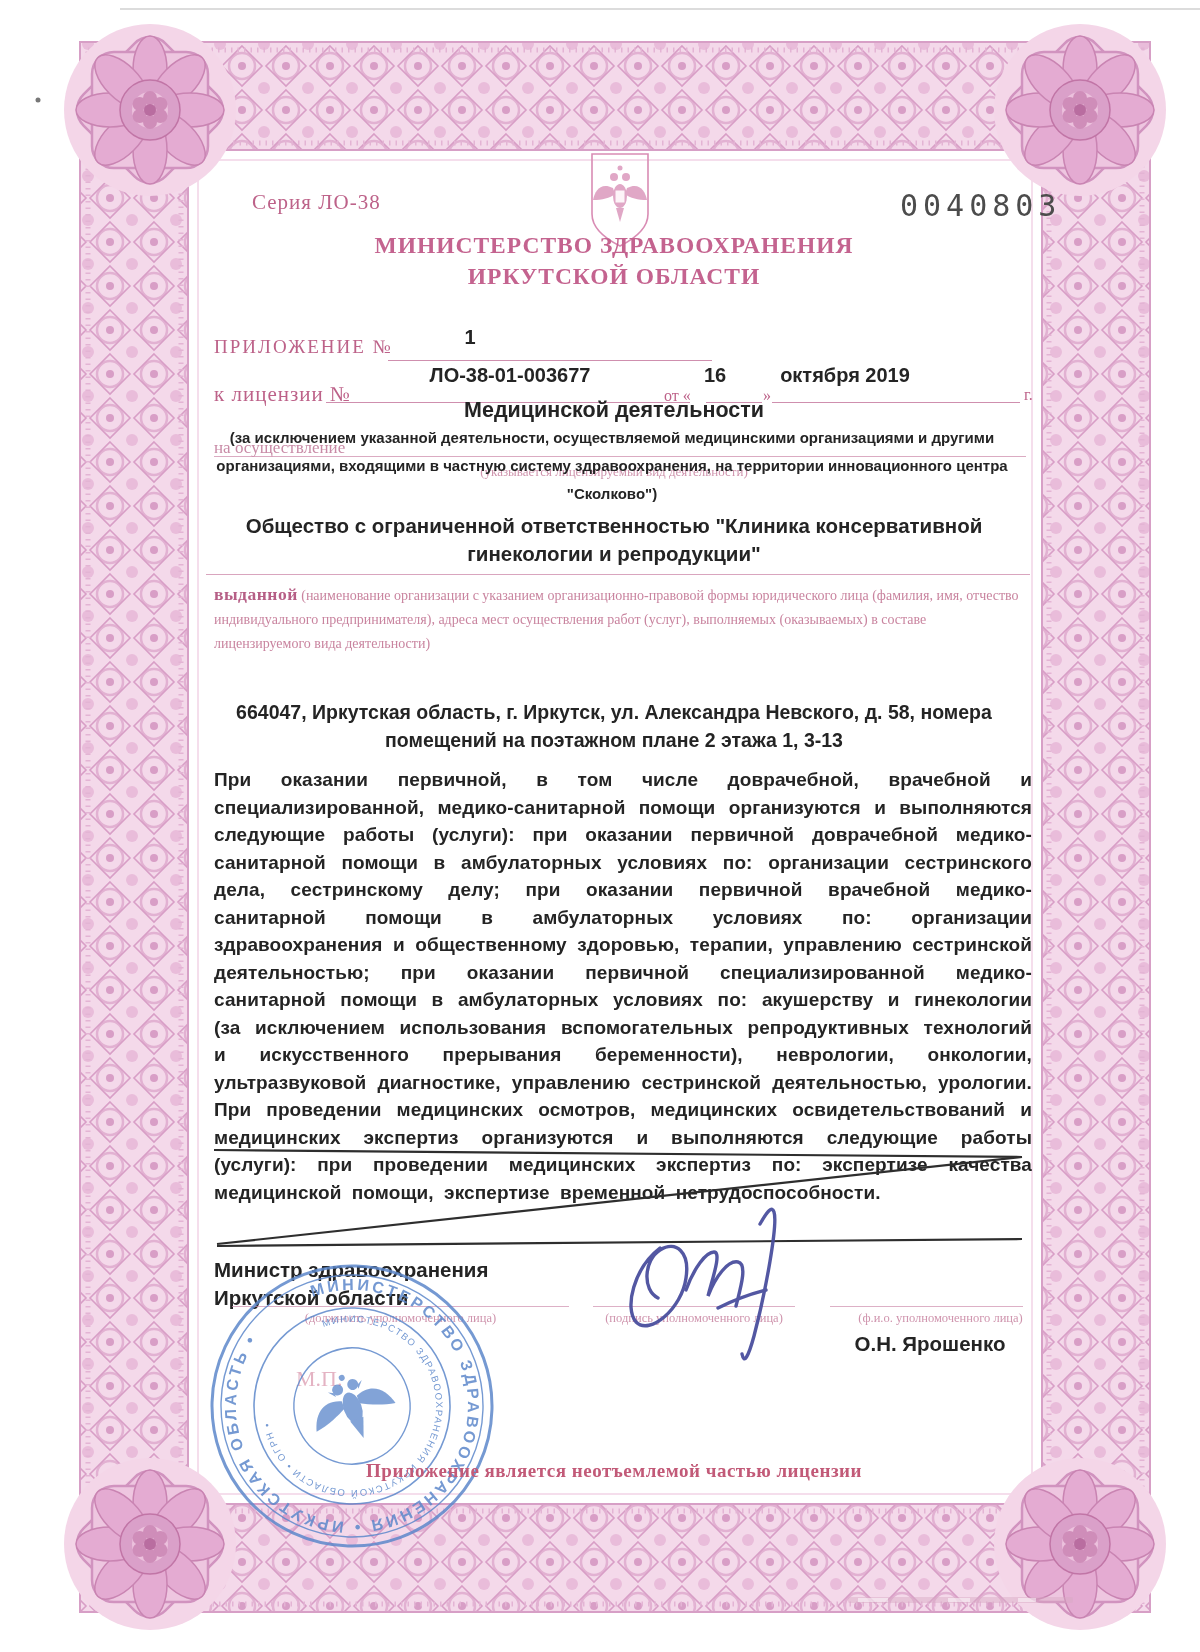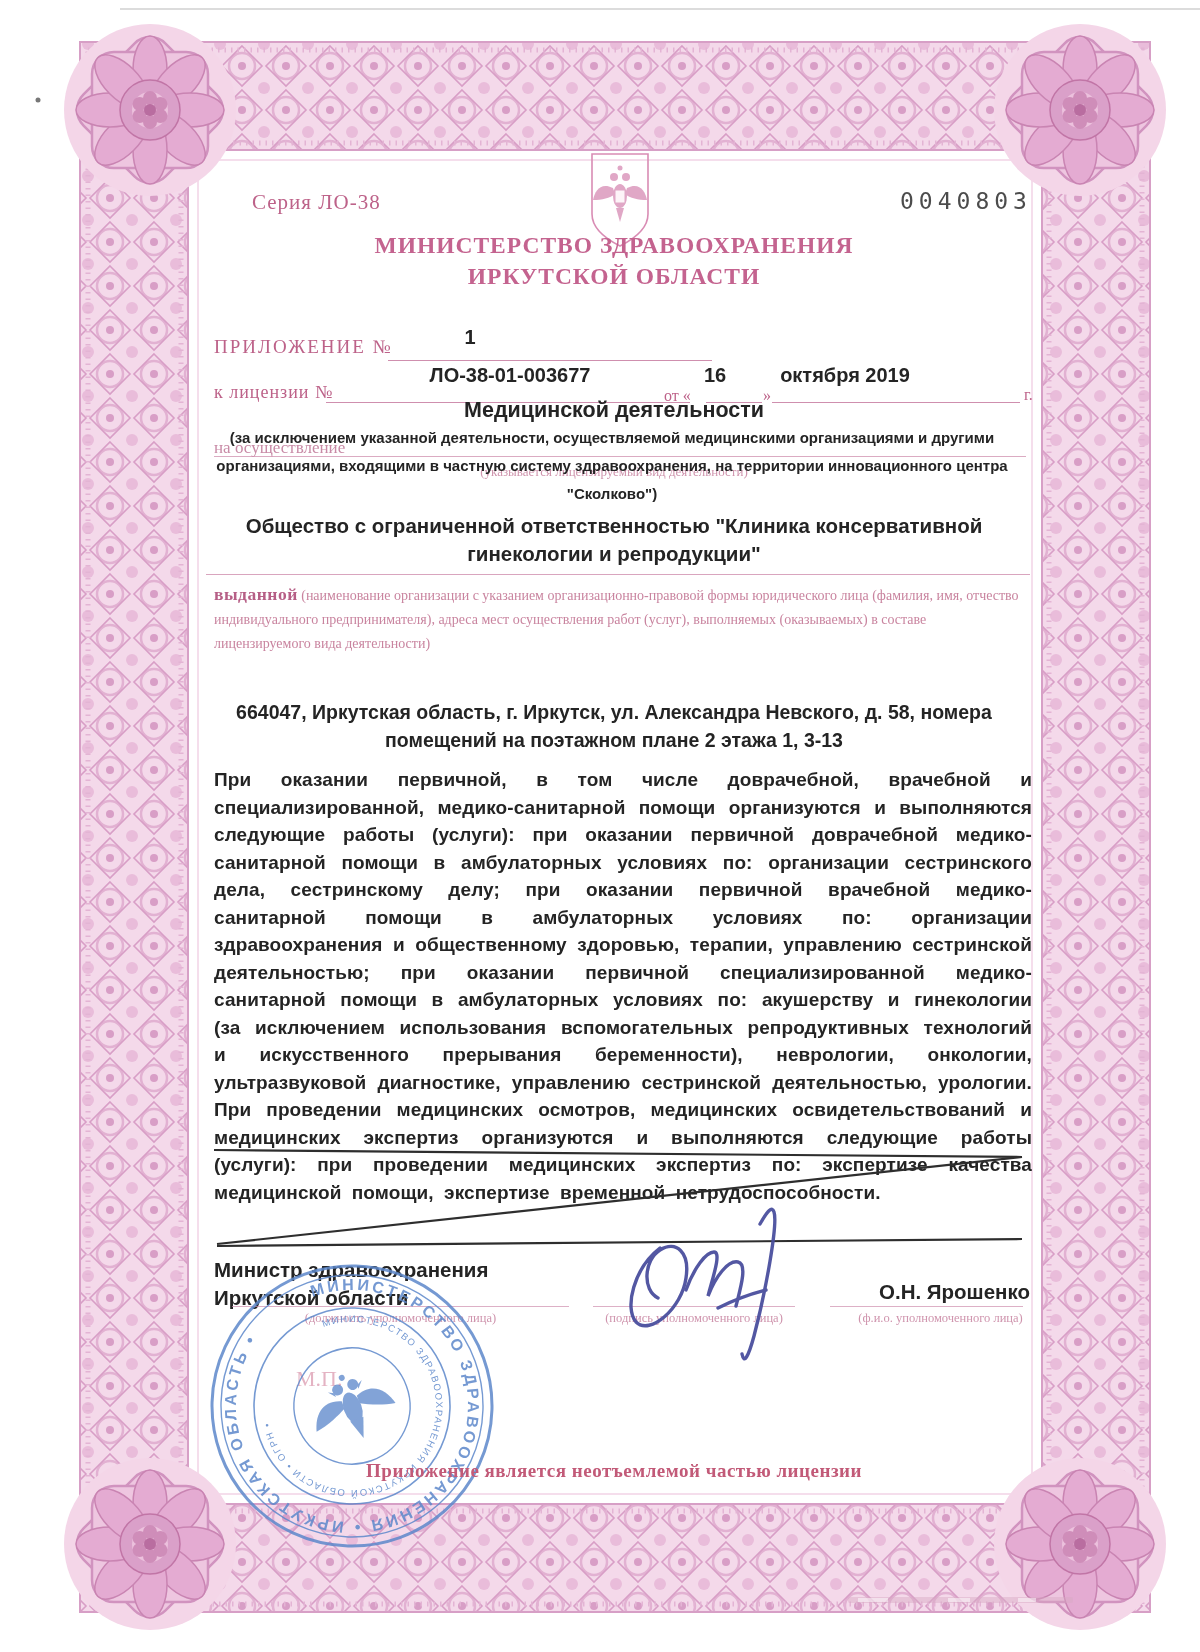--- a/index.html
+++ b/index.html
@@ -74,21 +74,21 @@
     <use href="#rosette" x="1080" y="1544"></use>
 
     <rect x="848" y="1597" width="225" height="6" fill="#d8a8c4" opacity="0.45" rx="2"></rect>
     <rect x="858" y="1598" width="30" height="4" fill="#fff" opacity="0.5"></rect>
     <rect x="948" y="1598" width="22" height="4" fill="#fff" opacity="0.5"></rect>
     <rect x="1018" y="1598" width="18" height="4" fill="#fff" opacity="0.5"></rect>
   </svg>
 
   <div class="abs pserif noselect" style="left:252px;top:190px;font-size:21px;letter-spacing:1px">Серия ЛО-38</div>
 
-  <div class="abs noselect" style="left:900px;top:188px;font-family:'DejaVu Sans Mono',monospace;font-size:23px;color:#4c4c4c;letter-spacing:5px">0040803</div>
+  <div class="abs noselect" style="left:900px;top:188px;font-family:'DejaVu Sans Mono',monospace;font-size:30px;color:#4c4c4c;letter-spacing:5px">0040803</div>
 
   <svg class="abs noselect" style="left:586px;top:150px" width="68" height="104" viewBox="0 0 68 104" aria-hidden="true">
     <path d="M6,4 H62 V64 Q62,82 34,96 Q6,82 6,64 Z" fill="none" stroke="#d98cb4" stroke-width="1.6"></path>
     <g fill="#dd9ec0" opacity="0.9">
       <ellipse cx="34" cy="46" rx="7" ry="12"></ellipse>
       <circle cx="28" cy="27" r="4"></circle>
         <circle cx="40" cy="27" r="4"></circle>
       <path d="M27,38 C15,32 9,40 7,50 C16,50 24,48 29,44 Z"></path>
       <path d="M41,38 C53,32 59,40 61,50 C52,50 44,48 39,44 Z"></path>
       <path d="M30,58 L34,72 L38,58 Z"></path>
@@ -99,21 +99,21 @@
 
   <div class="abs pserif ctr noselect" style="left:190px;top:230px;width:848px;font-size:23.5px;font-weight:700;letter-spacing:1px;color:#c4638f;line-height:31px">
     <div>МИНИСТЕРСТВО ЗДРАВООХРАНЕНИЯ</div>
     <div>ИРКУТСКОЙ ОБЛАСТИ</div>
   </div>
 
   <div class="abs pserif noselect" style="left:214px;top:336px;font-size:19px;letter-spacing:2px">ПРИЛОЖЕНИЕ  №</div>
   <div class="abs typed ctr noselect" style="left:430px;top:326px;width:80px;font-size:20px">1</div>
   <div class="pline" style="left:388px;top:360px;width:324px"></div>
 
-  <div class="abs pserif noselect" style="left:214px;top:382px;font-size:18px;letter-spacing:1px">к лицензии  №</div>
+  <div class="abs pserif noselect" style="left:214px;top:382px;font-size:21px;letter-spacing:1px">к лицензии  №</div>
   <div class="abs typed ctr noselect" style="left:360px;top:364px;width:300px;font-size:20px">ЛО-38-01-003677</div>
   <div class="pline" style="left:326px;top:402px;width:364px"></div>
 
   <div class="abs pserif noselect" style="left:664px;top:387px;font-size:16px">от  «</div>
   <div class="abs typed ctr noselect" style="left:680px;top:364px;width:70px;font-size:20px">16</div>
   <div class="pline" style="left:706px;top:402px;width:56px"></div>
   <div class="abs pserif noselect" style="left:763px;top:387px;font-size:16px">»</div>
   <div class="abs typed ctr noselect" style="left:745px;top:364px;width:200px;font-size:20px">октября 2019</div>
   <div class="pline" style="left:772px;top:402px;width:248px"></div>
   <div class="abs pserif noselect" style="left:1024px;top:386px;font-size:16px">г.</div>
@@ -149,21 +149,21 @@
   <svg class="abs noselect" style="left:0;top:0;pointer-events:none" width="1200" height="1652" aria-hidden="true">
     <line x1="214" y1="1150" x2="1022" y2="1157" stroke="#2e2e2e" stroke-width="2.2"></line>
     <line x1="1022" y1="1157" x2="217" y2="1244" stroke="#2e2e2e" stroke-width="2.2"></line>
     <line x1="217" y1="1246" x2="1022" y2="1239" stroke="#2e2e2e" stroke-width="2.2"></line>
   </svg>
 
   <div class="abs typed noselect" style="left:214px;top:1256px;font-size:20.5px;line-height:28px">
     <div>Министр здравоохранения</div>
     <div>Иркутской области</div>
   </div>
-  <div class="abs typed noselect" style="left:830px;top:1280px;width:200px;text-align:right;font-size:20.5px">О.Н. Ярошенко</div>
+  <div class="abs typed noselect" style="left:830px;top:1332px;width:200px;text-align:center;font-size:20.5px">О.Н. Ярошенко</div>
 
   <div class="pline" style="left:232px;top:1306px;width:337px;opacity:.7"></div>
   <div class="pline" style="left:593px;top:1306px;width:202px;opacity:.7"></div>
   <div class="pline" style="left:830px;top:1306px;width:193px;opacity:.7"></div>
 
   <div class="abs lbl noselect" style="left:232px;top:1311px;width:337px">(должность уполномоченного лица)</div>
   <div class="abs lbl noselect" style="left:593px;top:1311px;width:202px">(подпись уполномоченного лица)</div>
   <div class="abs lbl noselect" style="left:844px;top:1311px;width:193px">(ф.и.о. уполномоченного лица)</div>
 
   <div class="abs noselect" style="left:296px;top:1366px;font-family:'Liberation Serif',serif;font-size:22px;color:rgba(206,116,146,.55)">М.П.</div>

